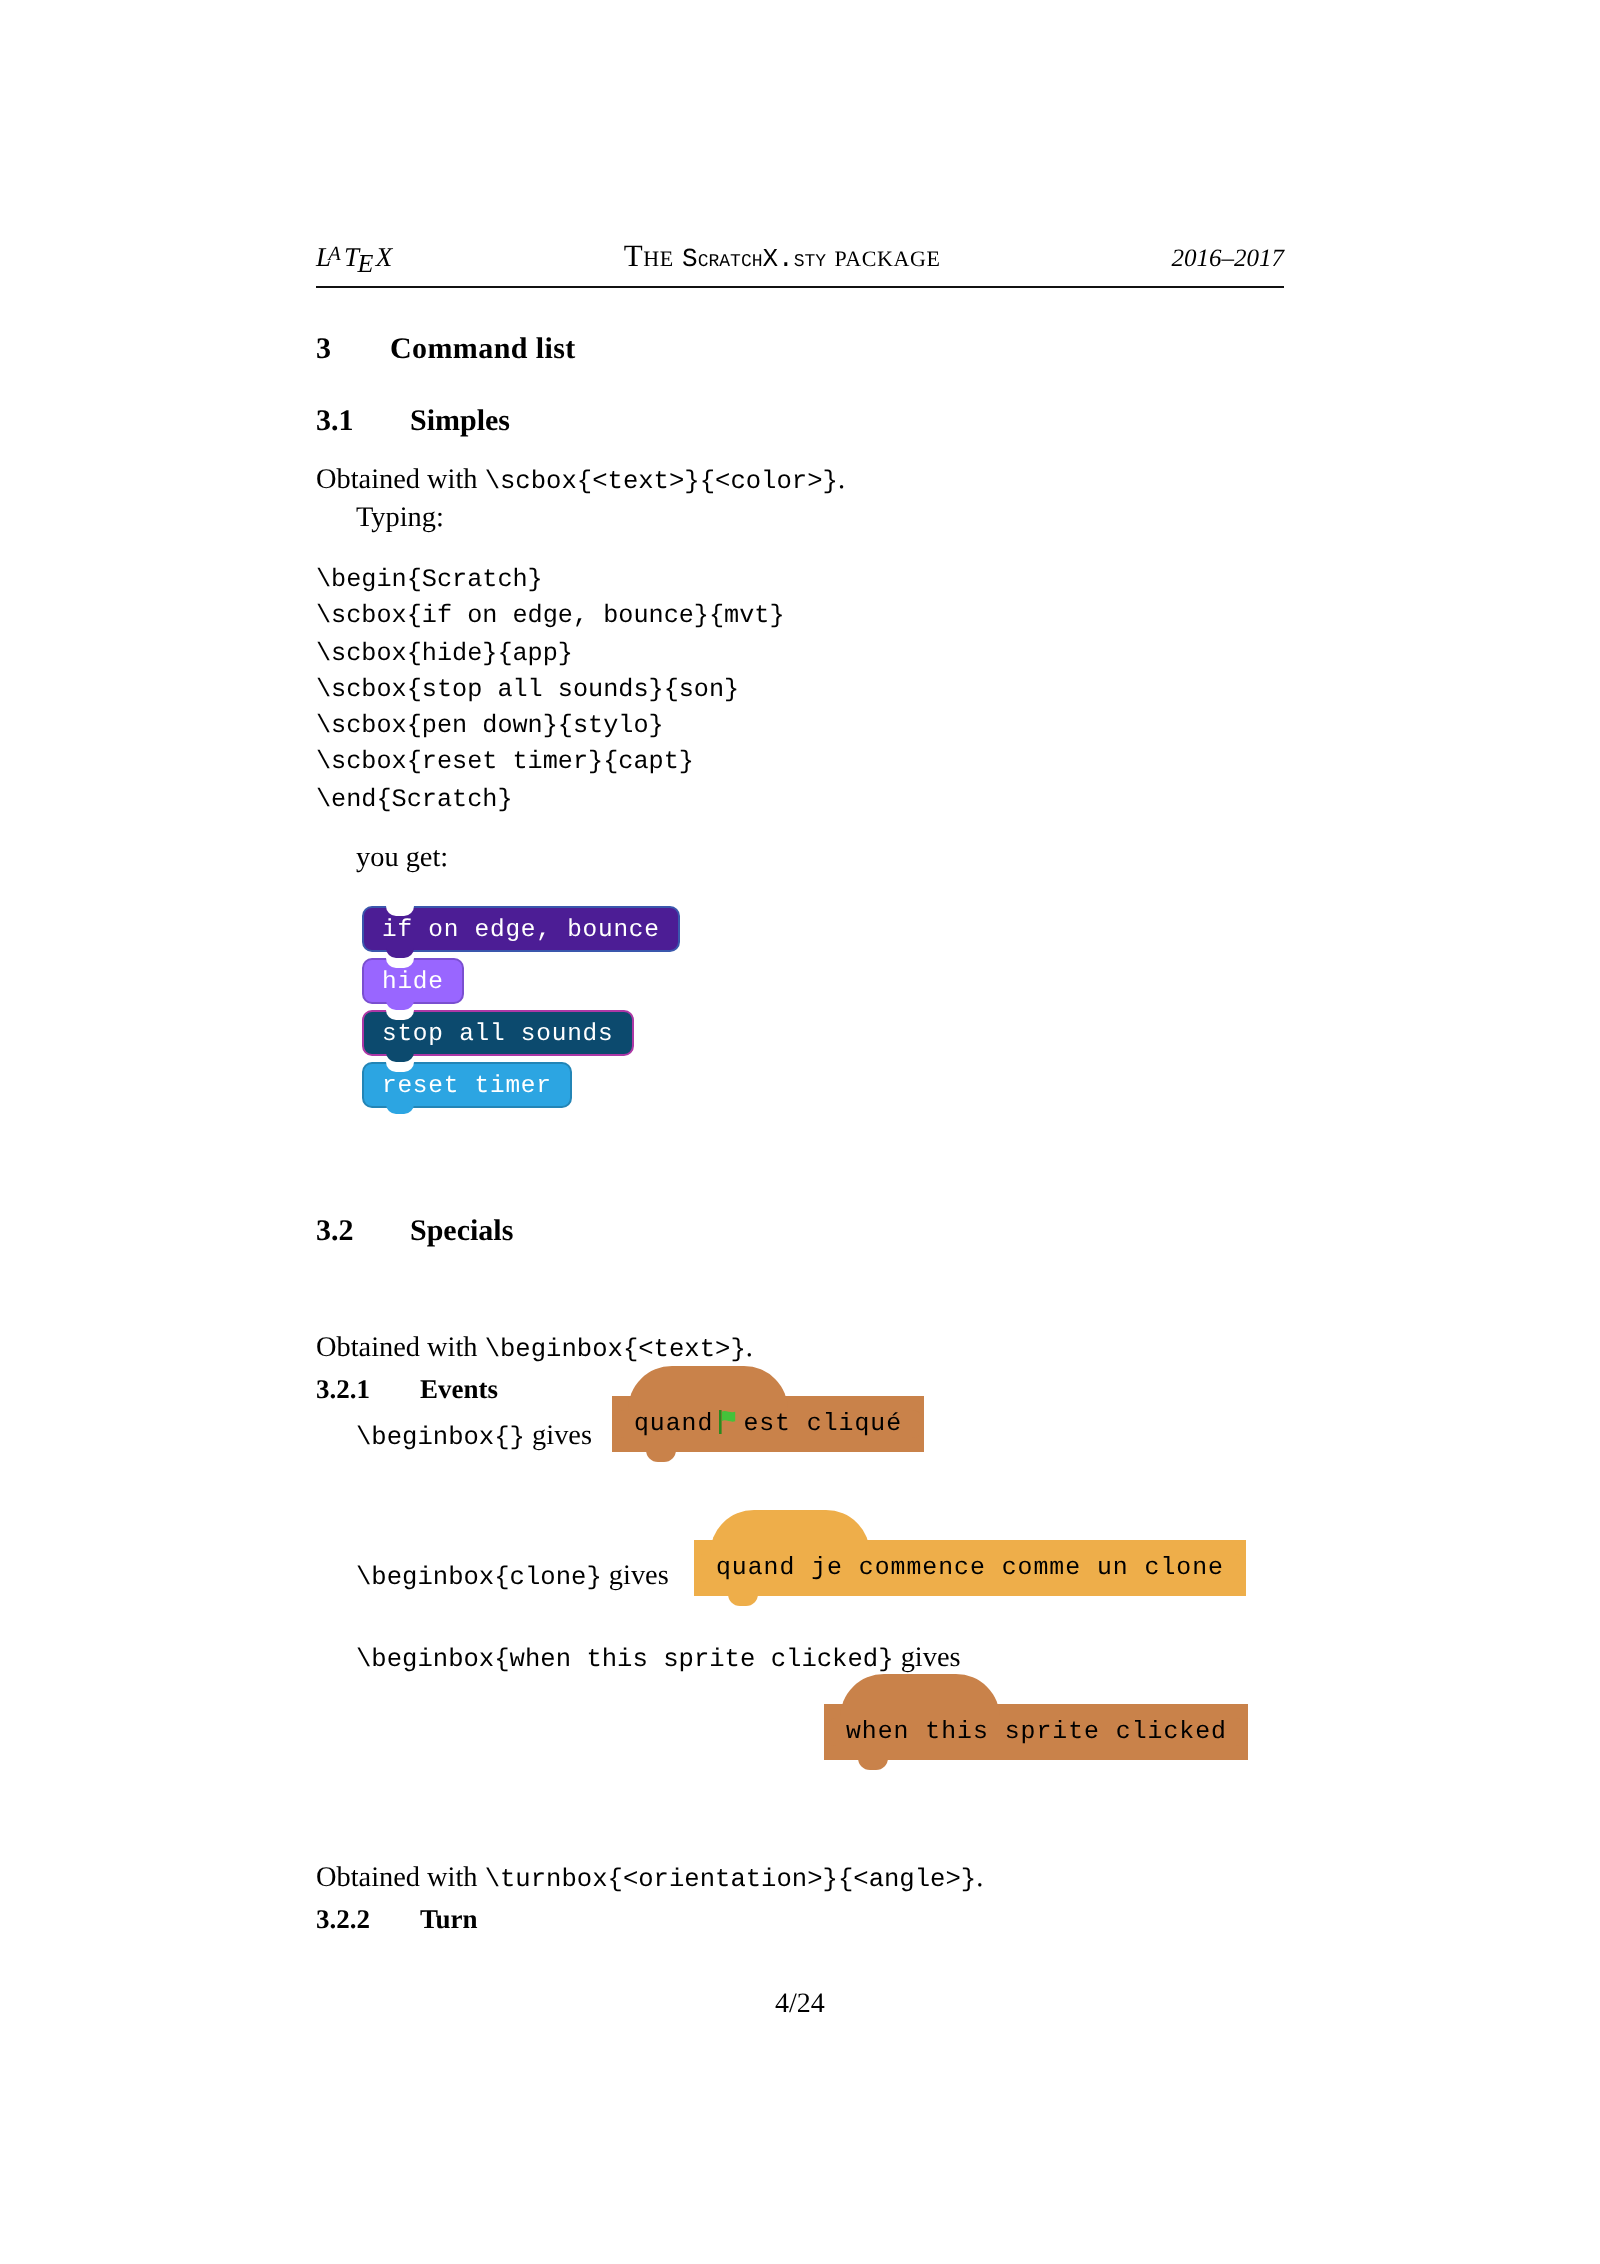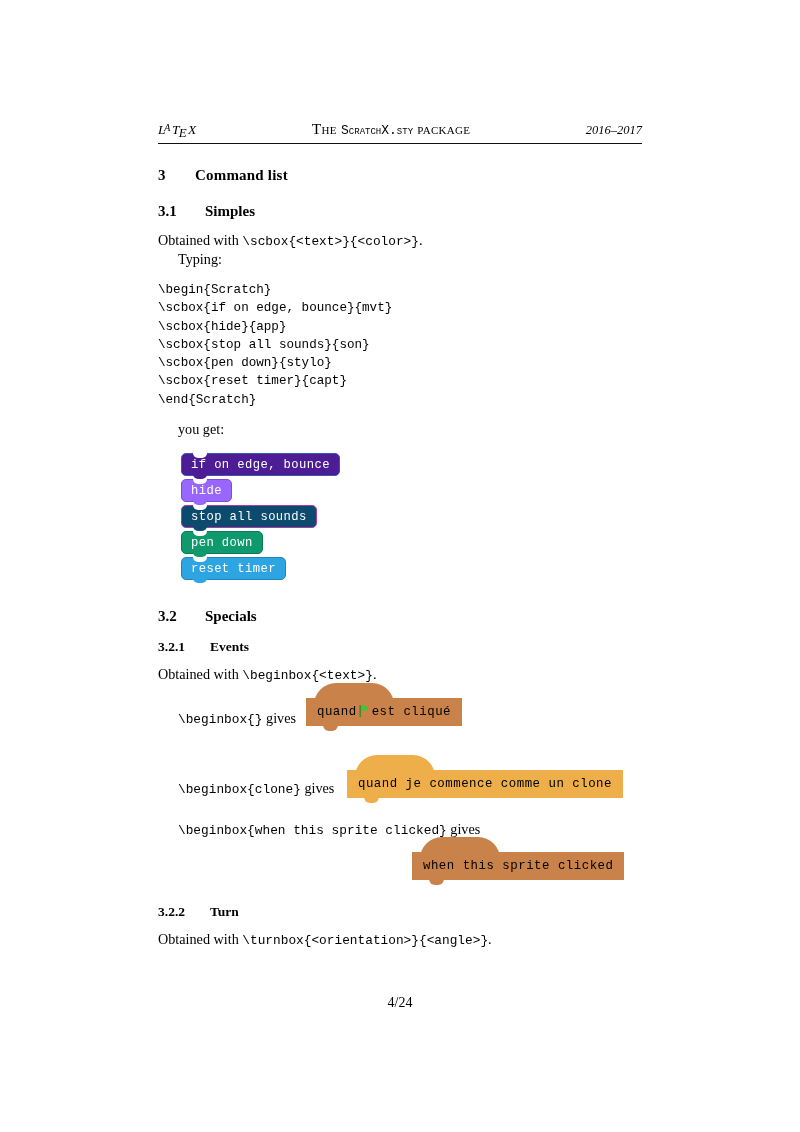--- a/index.html
+++ b/index.html
@@ -79,21 +79,21 @@
     white-space: nowrap;
   }
   .h-sub .num { display: inline-block; width: 47px; }
 
   .h-subsub {
     position: absolute;
     font-weight: bold;
     font-size: 13.5px;
     white-space: nowrap;
   }
-  .h-subsub .num { display: inline-block; width: 52px; }
+  .h-subsub .num { display: inline-block; width: 52px; margin-top: 48px; }
 
   
   .ptext {
     position: absolute;
     font-size: 14.2px;
     white-space: nowrap;
   }
   .tt {
     font-family: "Liberation Mono", monospace;
     font-size: 12.8px;
@@ -246,23 +246,20 @@
 
   <div class="blockstack" style="left:181px; top:453px;">
     <div class="row-block">
       <span class="scblock b-blue"><span class="lbl">if on edge, bounce</span></span>
     </div>
     <div class="row-block">
       <span class="scblock b-violet"><span class="lbl">hide</span></span>
     </div>
     <div class="row-block">
       <span class="scblock b-magenta"><span class="lbl">stop all sounds</span></span>
-    </div>
-    <div class="row-block">
-      <span class="scblock b-green"><span class="lbl">pen down</span></span>
     </div>
     <div class="row-block">
       <span class="scblock b-cyan"><span class="lbl">reset timer</span></span>
     </div>
   </div>
 
   <div class="h-sub" style="left:158px; top:608px;"><span class="num">3.2</span><span>Specials</span></div>
 
   <div class="h-subsub" style="left:158px; top:639px;"><span class="num">3.2.1</span><span>Events</span></div>
 

